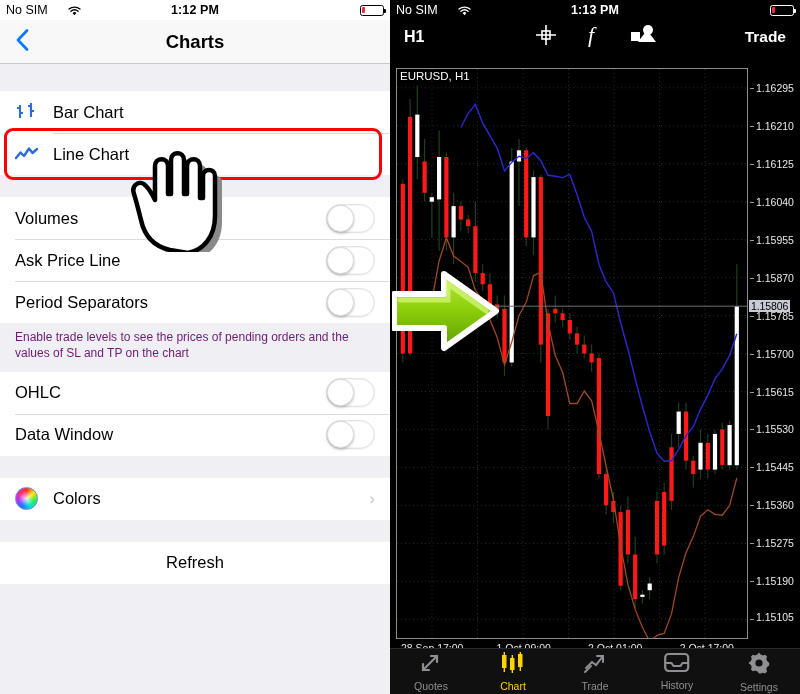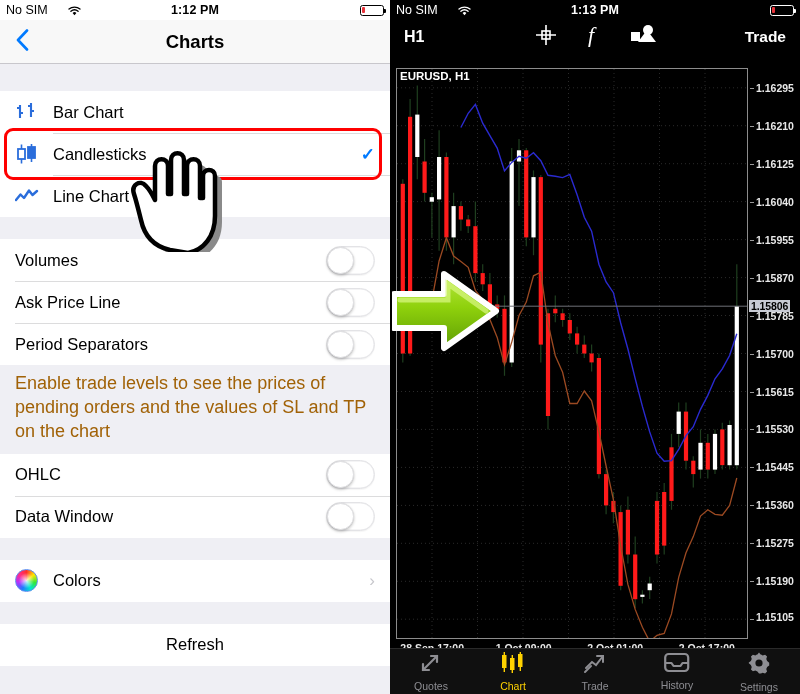--- a/index.html
+++ b/index.html
@@ -76,21 +76,21 @@
   }
   .toggle .knob {
     position:absolute; top: 0px; left: 0px;
     width: 27px; height: 27px; border-radius: 50%;
     background:#fff; border:.5px solid #e0e0e3;
     box-shadow: 0 1.5px 3px rgba(0,0,0,.22), 0 0 1px rgba(0,0,0,.12);
   }
 
   .footnote {
     background:#efeff4; padding: 7px 15px 10px 15px;
-    font-size: 18px; line-height: 1.33; color:#a16207;
+    font-size: 12px; line-height: 1.33; color:#701a75;
   }
 
   .disclosure { color:#c7c7cc; font-size: 17px; }
   .colorwheel {
     width: 23px; height: 23px; border-radius: 50%;
     background:
       radial-gradient(circle at 50% 50%, rgba(255,255,255,.85) 0%, rgba(255,255,255,0) 52%),
       conic-gradient(#ff2d2d, #ffe600, #34e834, #00e5d0, #1e7bff, #b430ff, #ff2d8a, #ff2d2d);
     border: 1.6px solid #5b8def;
   }
@@ -115,21 +115,21 @@
   .statusbar.dark .batt::after { background:#fff; }
 
   .chart-toolbar {
     height: 34px; display:flex; align-items:center; background:#000;
     padding: 0 14px;
   }
   .tb-left { font-size: 16px; font-weight: 700; color:#fff; width: 70px; }
   .tb-mid { flex:1; display:flex; align-items:center; justify-content:center; gap: 28px; }
   .tb-right { width: 70px; text-align:right; font-size: 15.5px; font-weight: 700; color:#fff; }
 
-  .chart-area { position: relative; width: 410px; height: 596px; background:#000;font-weight:bold; }
+  .chart-area { position: relative; width: 410px; height: 596px; background:#000; }
   .plot-frame {
     position:absolute; left: 6px; top: 14px; width: 352px; height: 571px;
     border: 1px solid #8c8c8c; background:#000; overflow:hidden;
   }
   .sym-label {
     position:absolute; left: 3px; top: 1px; font-size: 11.5px; color:#fff;
     z-index: 5; font-family:"Liberation Sans", sans-serif;
   }
   .axis-labels { position:absolute; left: 360px; top: 0; width: 50px; height: 100%; }
   .ylab {
@@ -206,34 +206,20 @@
             <svg width="26" height="20" viewBox="0 0 26 20">
               <g stroke="#2a6ddb" stroke-width="2.1" fill="none" stroke-linecap="butt">
                 <path d="M5 3v13M5 6h-3M5 11h3"></path>
                 <path d="M16 1v14M16 4h-3M16 9h3"></path>
               </g>
             </svg>
           </div>
           <div class="row-label">Bar Chart</div>
         </div>
 
-        <div class="row icon-row">
-          <div class="row-icon">
-            <svg width="26" height="22" viewBox="0 0 26 22">
-              <g stroke="#2a6ddb" stroke-width="1.6" fill="none">
-                <path d="M6.5 1.5v19"></path>
-                <rect x="3" y="6" width="7" height="10" fill="#fff" stroke="#2a6ddb" stroke-width="1.8"></rect>
-                <path d="M16.5 1v18"></path>
-                <rect x="13" y="4" width="7" height="11" fill="#2a6ddb" stroke="#2a6ddb" stroke-width="1.8"></rect>
-              </g>
-            </svg>
-          </div>
-          <div class="row-label">Candlesticks</div>
-          <div class="check">✓</div>
-        </div>
 
         <div class="row icon-row">
           <div class="row-icon">
             <svg width="26" height="16" viewBox="0 0 26 16">
               <path d="M1 12 5.5 6.5 9 10 14 2.5 17.5 7 22 3" stroke="#2a6ddb" stroke-width="2.4" fill="none" stroke-linejoin="round" stroke-linecap="round"></path>
             </svg>
           </div>
           <div class="row-label">Line Chart</div>
         </div>
       </div>

